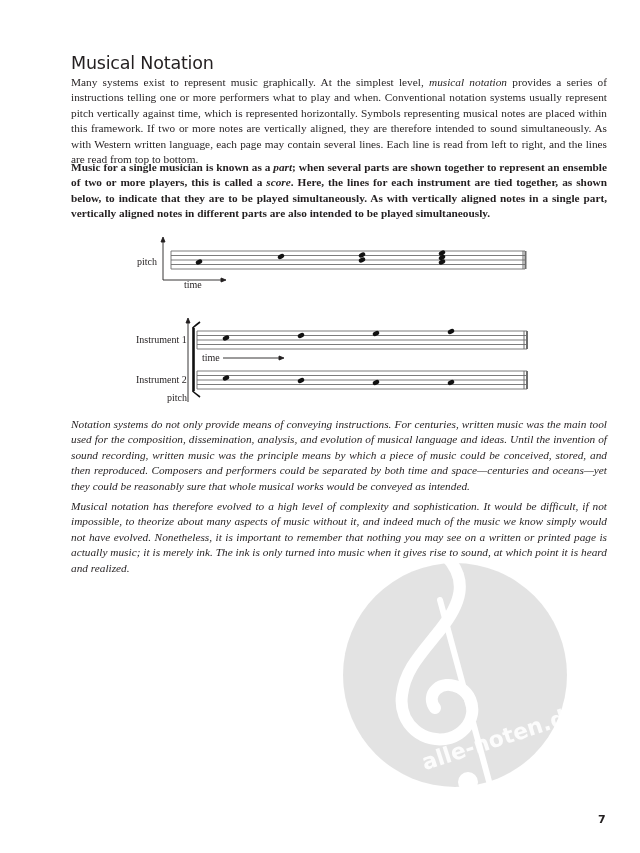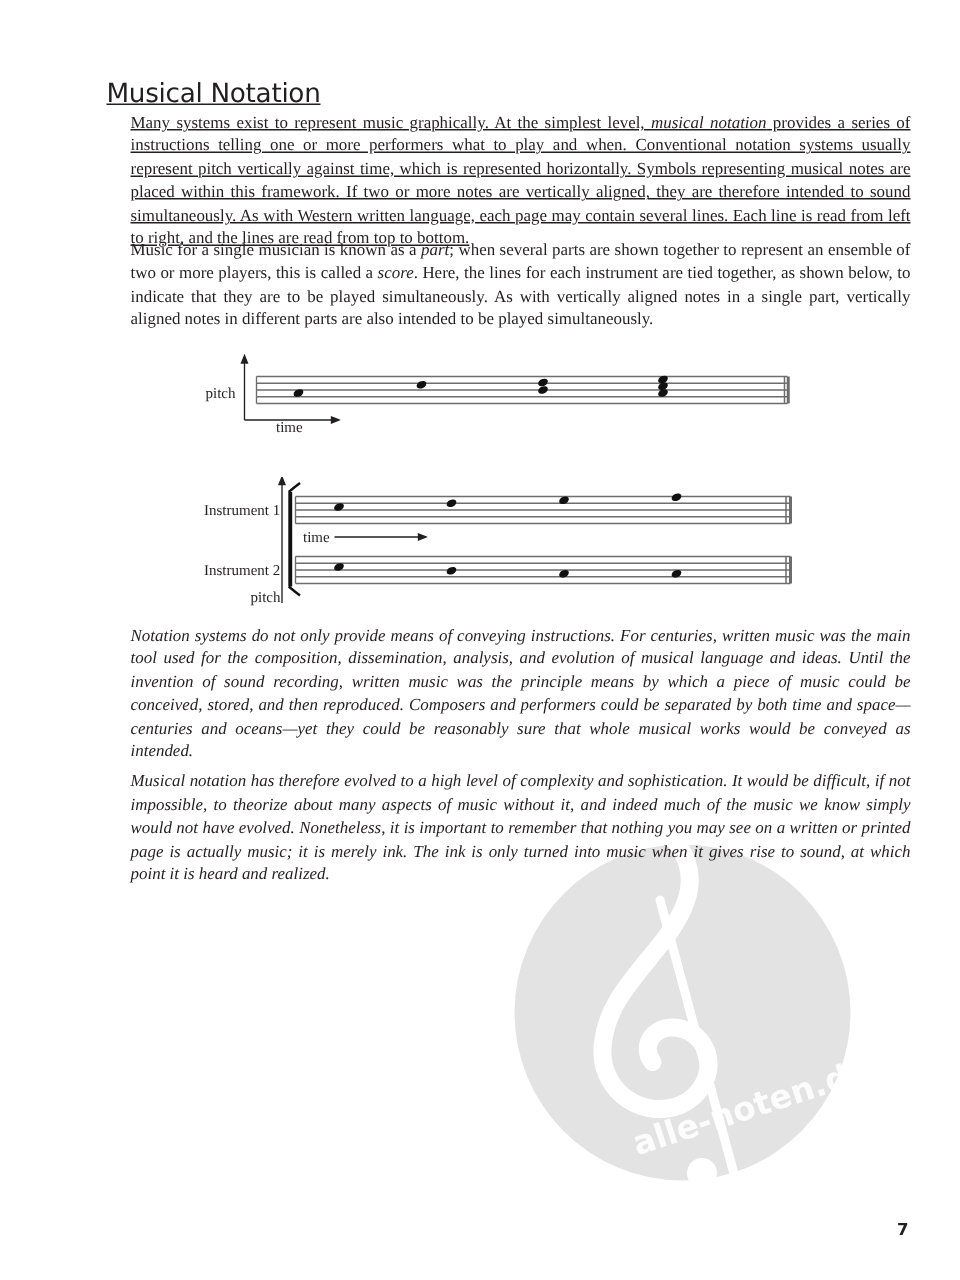--- a/index.html
+++ b/index.html
@@ -1,26 +1,26 @@
 <!DOCTYPE html>
 <html><head>
 <meta charset="utf-8">
 <style>
   html, body { margin: 0; padding: 0; background: #ffffff; }
   body { width: 640px; height: 853px; position: relative; overflow: hidden; font-family: "DejaVu Serif", serif; color: #231f20; }
   .page { position: absolute; left: 0; top: 0; width: 640px; height: 853px; }
   .watermark { position: absolute; left: 340px; top: 560px; width: 230px; height: 230px; z-index: 0; }
-  .content { position: absolute; left: 71px; top: 52px; width: 536px; z-index: 1; text-decoration: underline; }
+  .content { position: absolute; left: 71px; top: 52px; width: 536px; z-index: 1; }
   h1 { font-family: "DejaVu Sans", sans-serif; font-weight: normal; font-size: 17.5px; margin: 0 0 1px 0; letter-spacing: -0.2px; color: #231f20; line-height: 22px; }
-  p { margin: 0 0 5px 16px; font-family: "Liberation Serif", serif; font-size: 11.3px; line-height: 15.4px; text-align: justify; }
+  p { margin: 0 0 5px 0; font-family: "Liberation Serif", serif; font-size: 11.3px; line-height: 15.4px; text-align: justify; }
   p em { font-style: italic; }
   .fig1 { position: absolute; left: 120px; top: 236px; width: 420px; height: 60px; z-index: 1; }
   .fig2 { position: absolute; left: 120px; top: 318px; width: 420px; height: 92px; z-index: 1; }
   .fig-label { font-family: "Liberation Serif", serif; font-size: 10px; fill: #231f20; }
-  .para2-block { position: absolute; left: 71px; top: 160px; width: 536px; z-index: 1; }
+  .para2-block { position: absolute; left: 71px; top: 160px; width: 536px; z-index: 1; font-weight: bold; }
   .para3-block { position: absolute; left: 71px; top: 417px; width: 536px; z-index: 1; font-style: italic; }
   .page-number { position: absolute; left: 598px; top: 813px; font-family: "DejaVu Sans", sans-serif; font-weight: bold; font-size: 11px; color: #231f20; z-index: 1; }
 </style>
 </head>
 <body>
 
 <div class="page">
 
   <svg class="watermark" viewBox="0 0 230 230">
     <circle cx="115" cy="115" r="112" fill="#d9d9d9" opacity="0.75"></circle>

